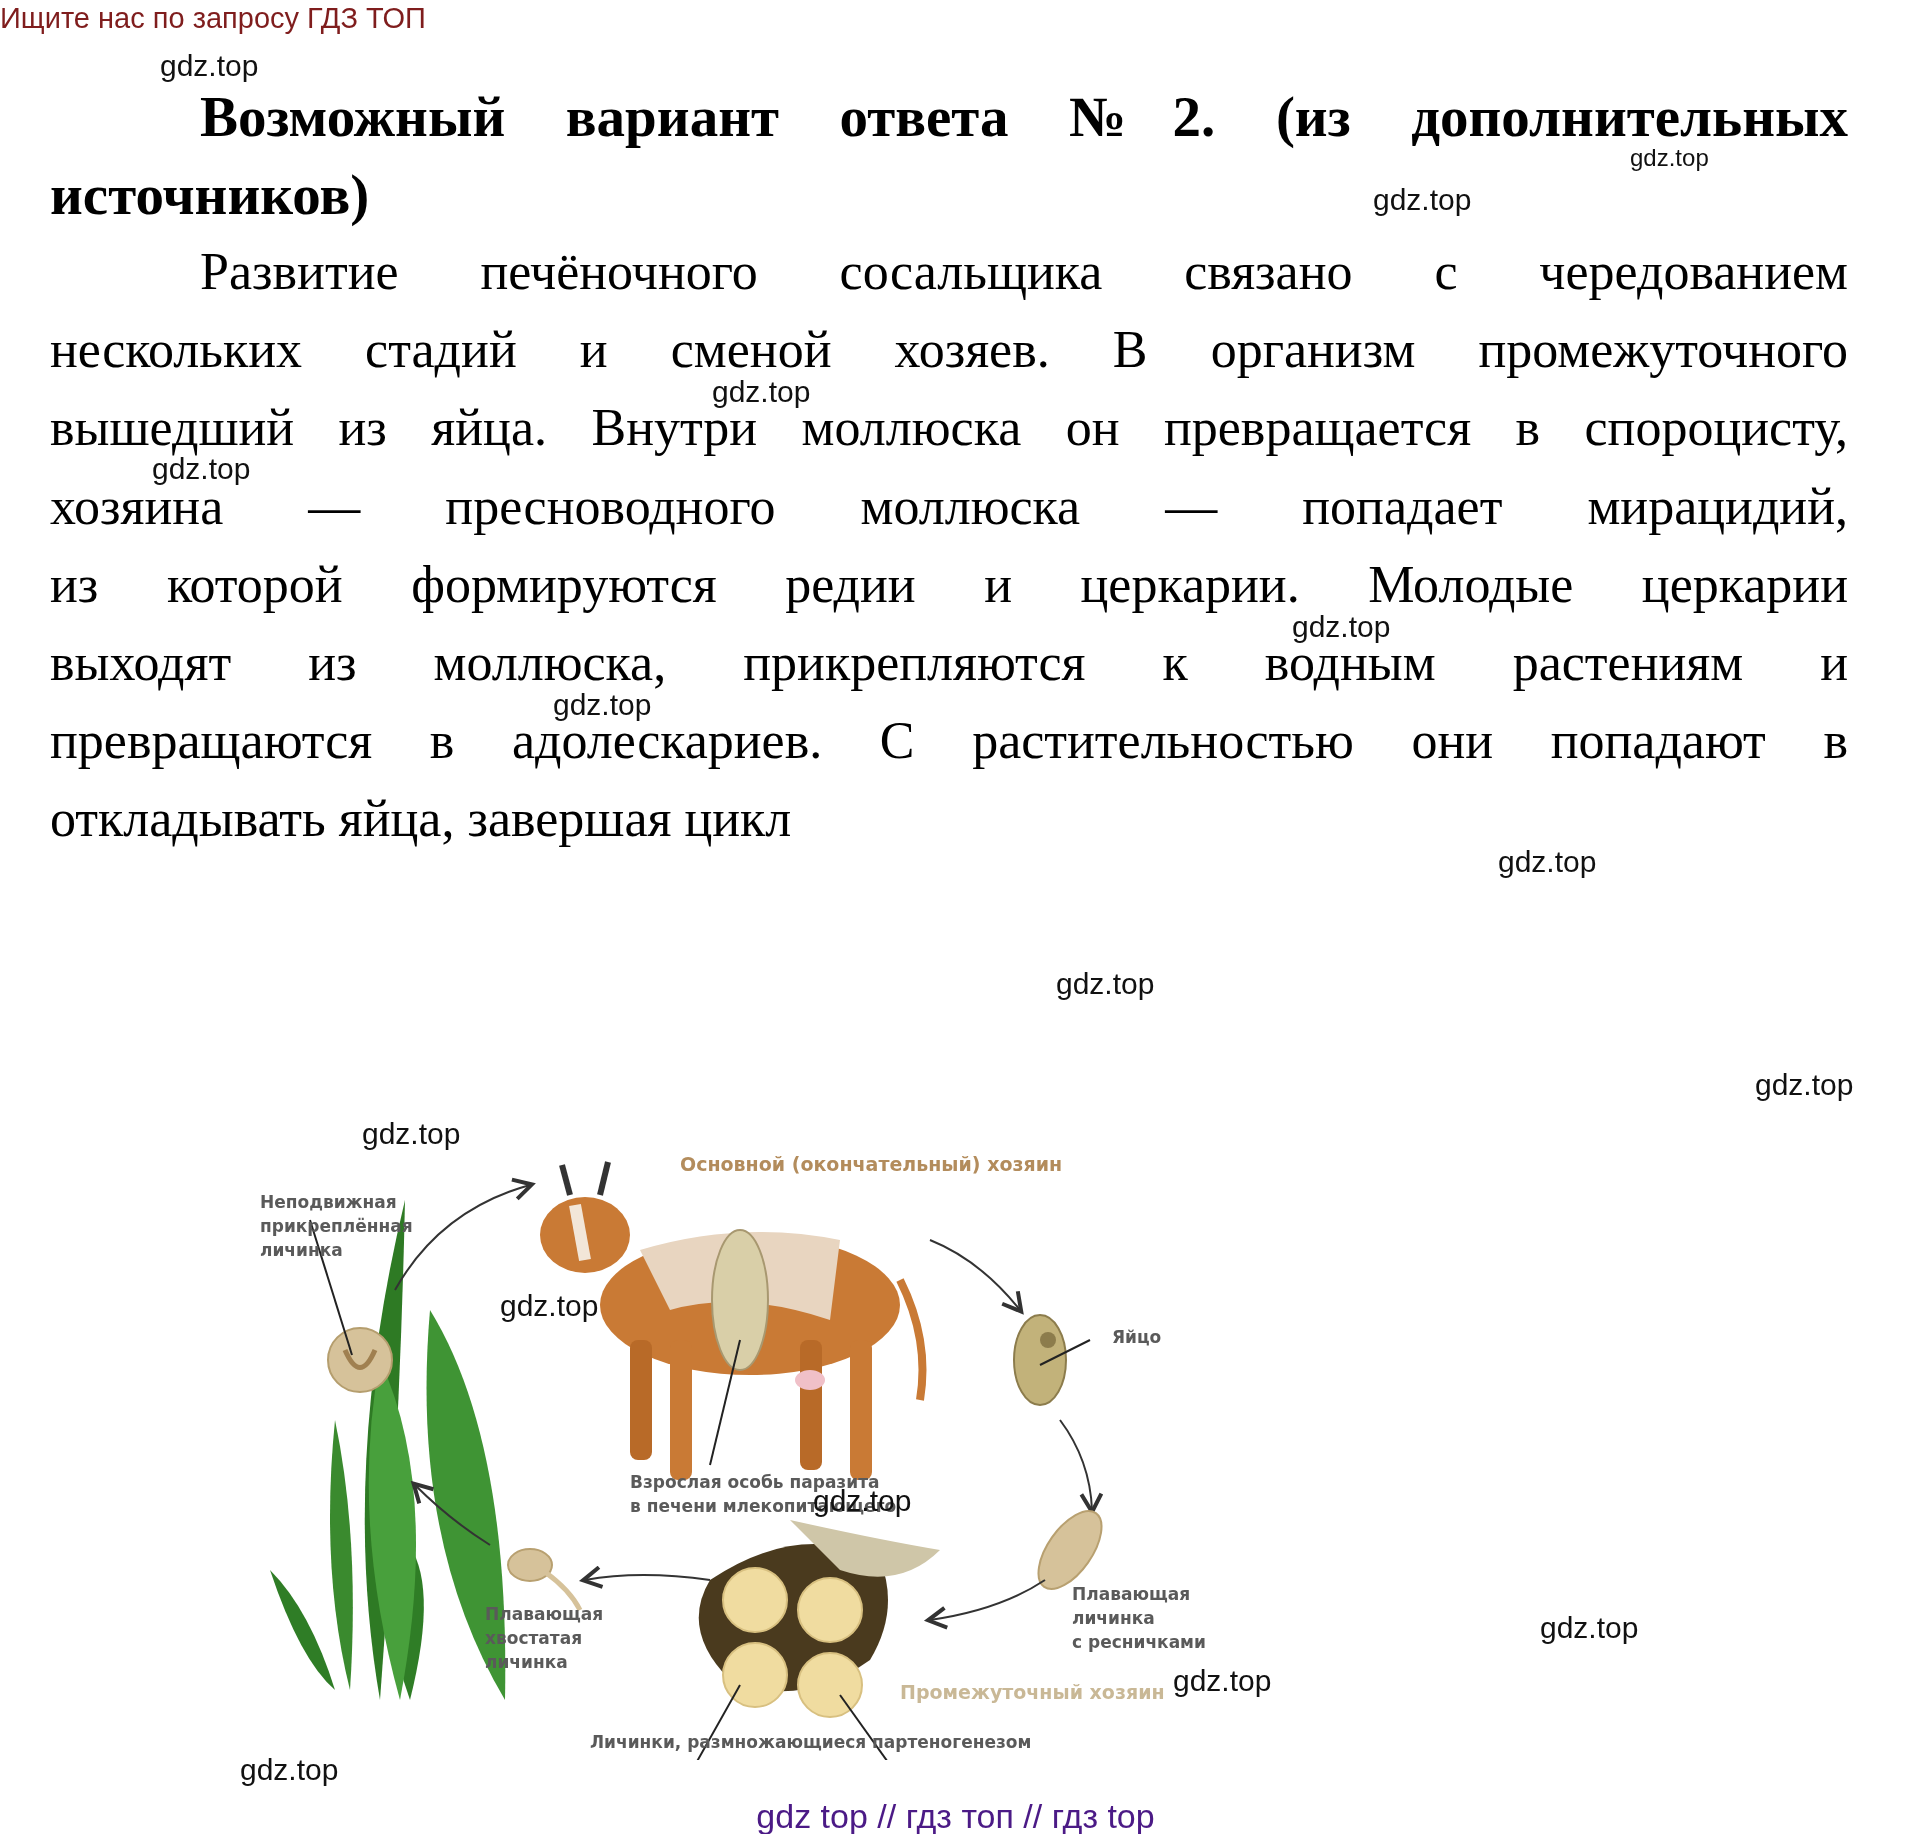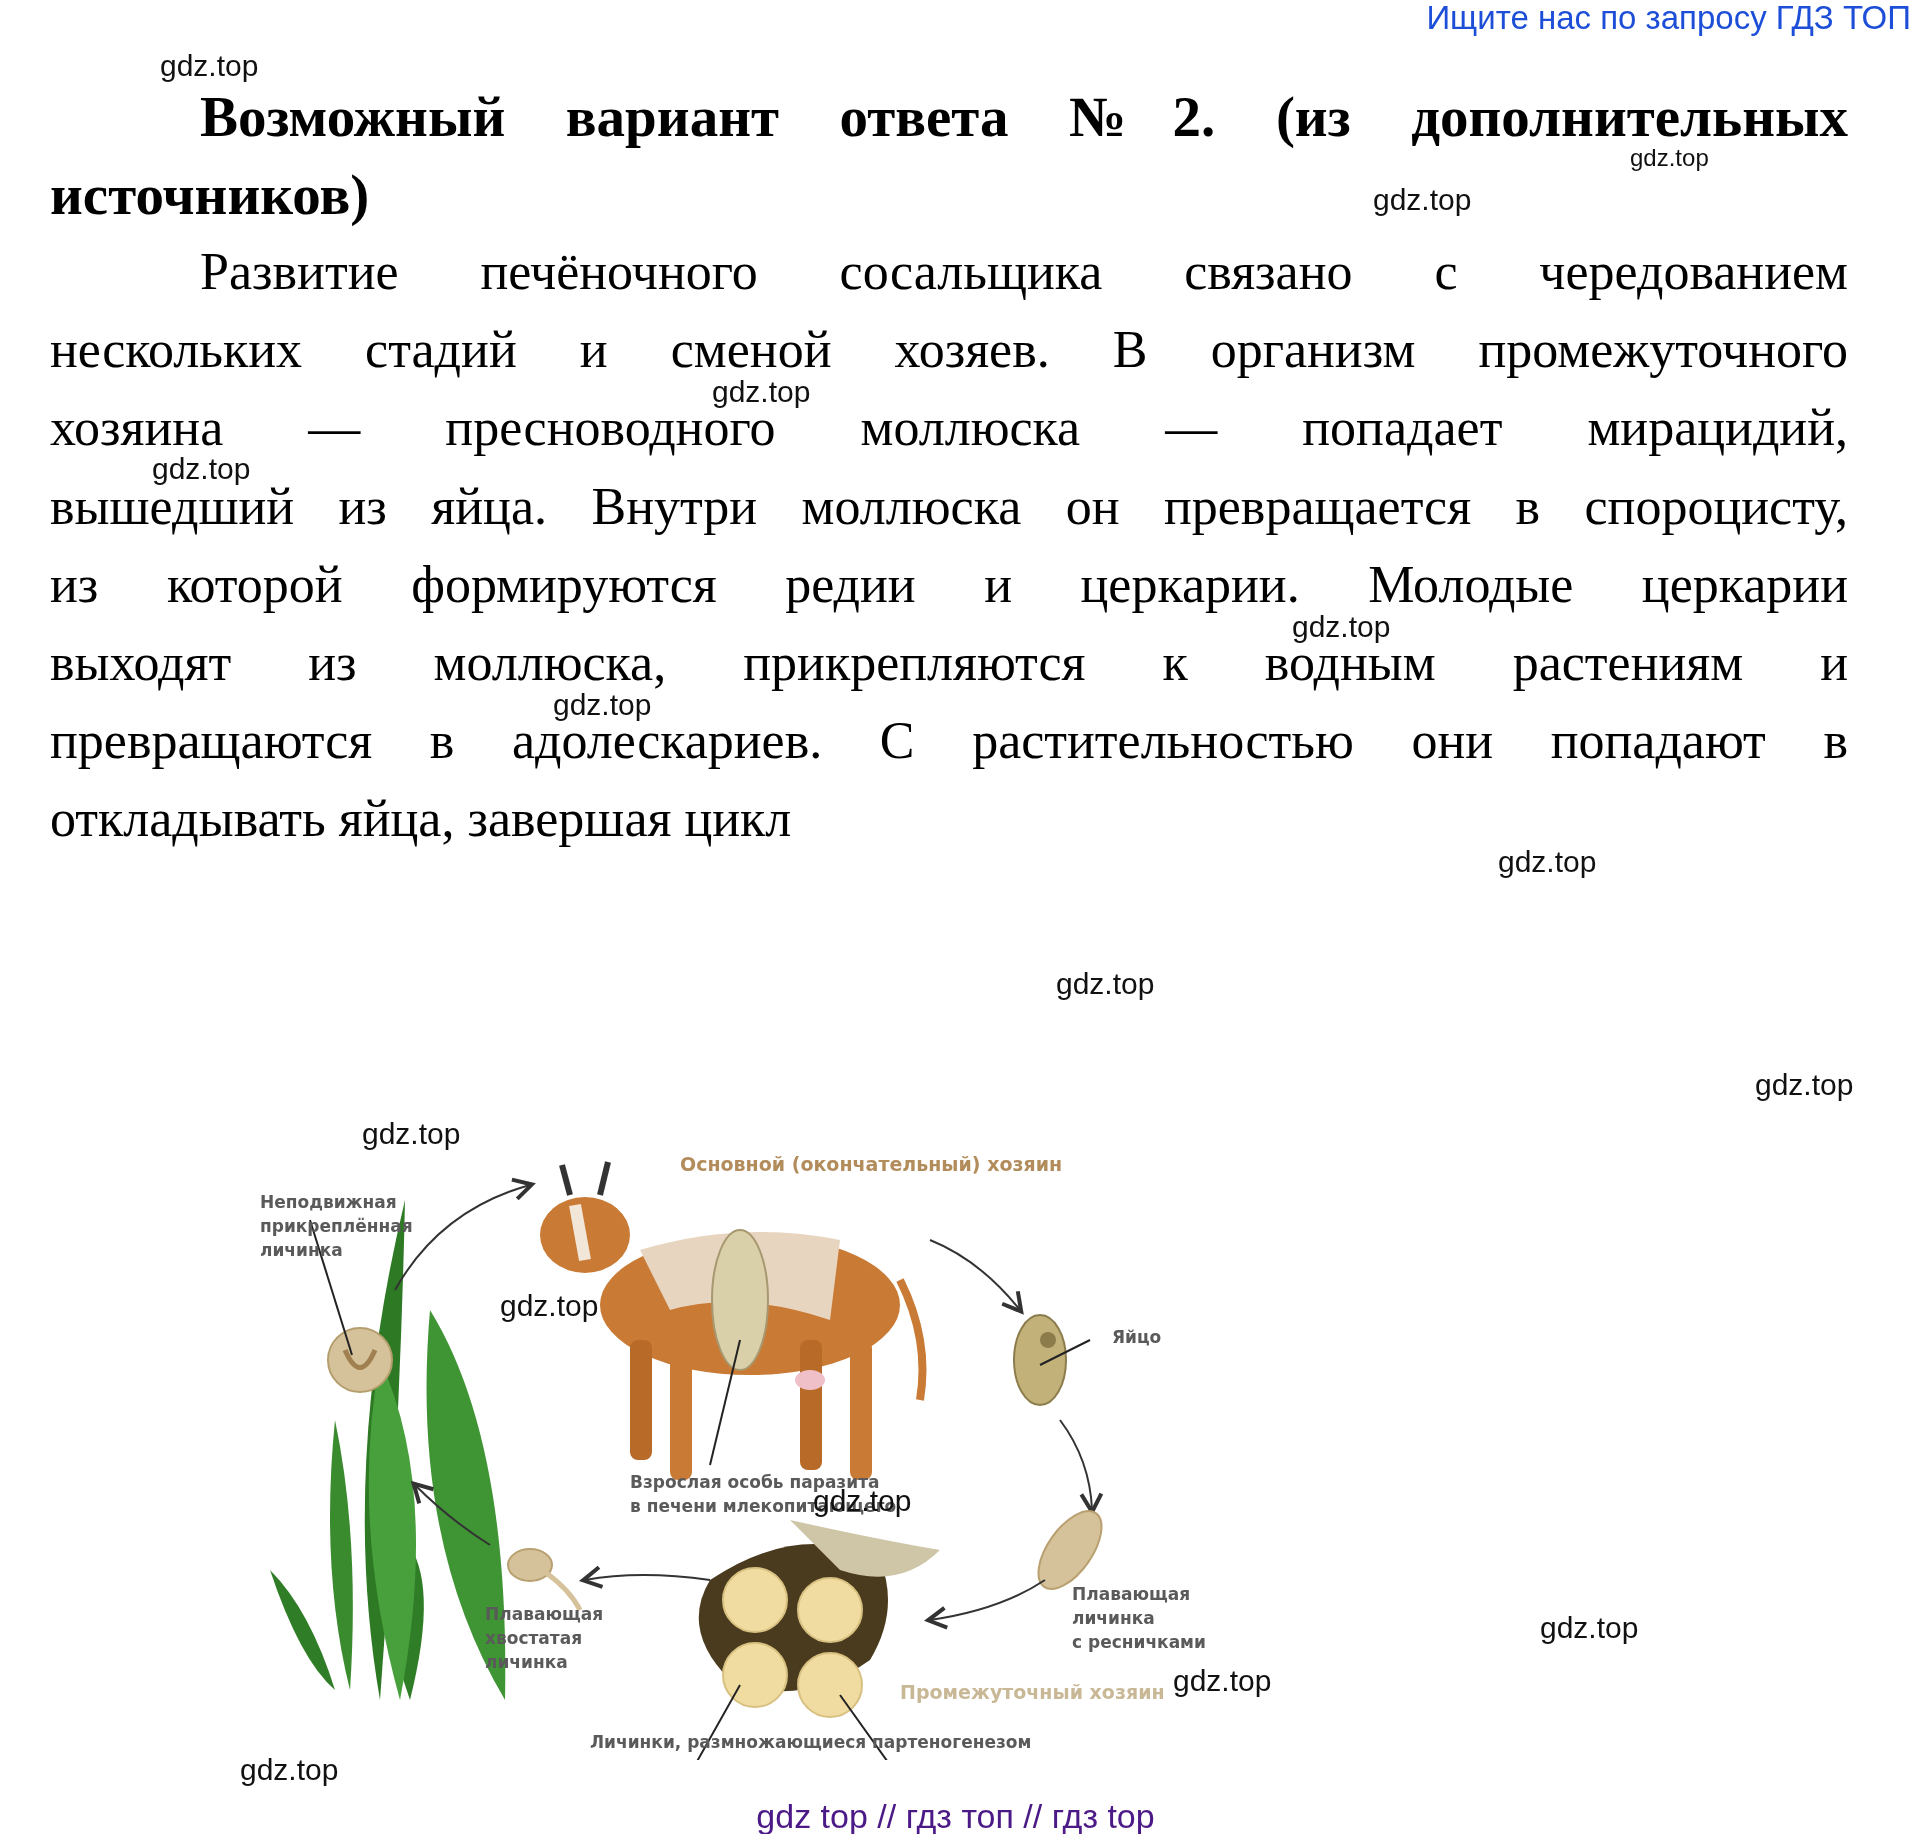--- a/index.html
+++ b/index.html
@@ -1,19 +1,19 @@
 <!DOCTYPE html>
 <html><head>
 <meta charset="utf-8">
 <style>
   html, body { margin:0; padding:0; background:#ffffff; }
   body { width:1911px; height:1834px; position:relative; overflow:hidden; }
   .banner {
-    position:absolute; left:0; width:1911px; top:0; text-align:right;
-    font-family:"Liberation Sans", sans-serif; font-size:33px; color:#1d4ed8; line-height:36px;
+    position:absolute; left:0; width:1911px; top:0; text-align:left;
+    font-family:"Liberation Sans", sans-serif; font-size:29px; color:#7f1d1d; line-height:36px;
   }
   .wm {
     position:absolute; font-family:"Liberation Sans", sans-serif; color:#111;
     font-size:30px; line-height:32px; white-space:nowrap;
   }
   .wm.small { font-size:24px; }
   .title, .para {
     position:absolute; left:50px; width:1798px;
     font-family:"Liberation Serif", serif; color:#000;
     text-align:justify; text-align-last:justify;
@@ -42,22 +42,22 @@
 <div class="banner">Ищите нас по запросу ГДЗ ТОП</div>
 
 <div class="title">
   <span class="line"><span class="indent"></span><span>Возможный вариант ответа №2. (из дополнительных</span></span>
   <span class="line last">источников)</span>
 </div>
 
 <div class="para">
   <span class="line first">Развитие печёночного сосальщика связано с чередованием</span>
   <span class="line">нескольких стадий и сменой хозяев. В организм промежуточного</span>
+  <span class="line">вышедший из яйца. Внутри моллюска он превращается в спороцисту,</span>
   <span class="line">хозяина — пресноводного моллюска — попадает мирацидий,</span>
-  <span class="line">вышедший из яйца. Внутри моллюска он превращается в спороцисту,</span>
   <span class="line">из которой формируются редии и церкарии. Молодые церкарии</span>
   <span class="line">выходят из моллюска, прикрепляются к водным растениям и</span>
   <span class="line">превращаются в адолескариев. С растительностью они попадают в</span>
   <span class="line last">откладывать яйца, завершая цикл</span>
 </div>
 
 <div class="diagram">
   <svg width="1050" height="620" viewBox="0 0 1050 620">
     <defs>
       <marker id="arr" markerWidth="12" markerHeight="12" refX="9" refY="6" orient="auto">

